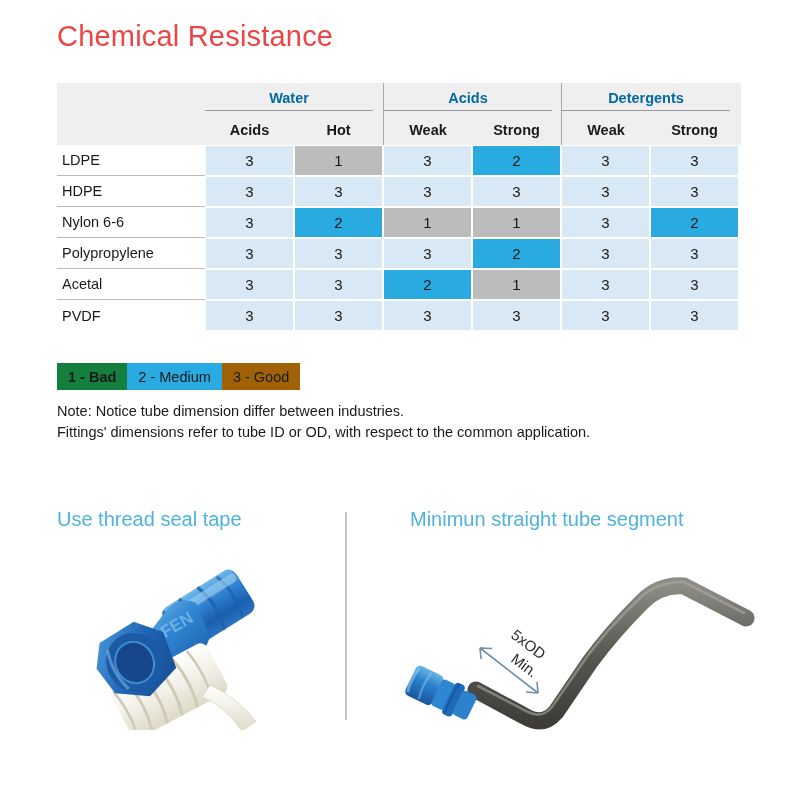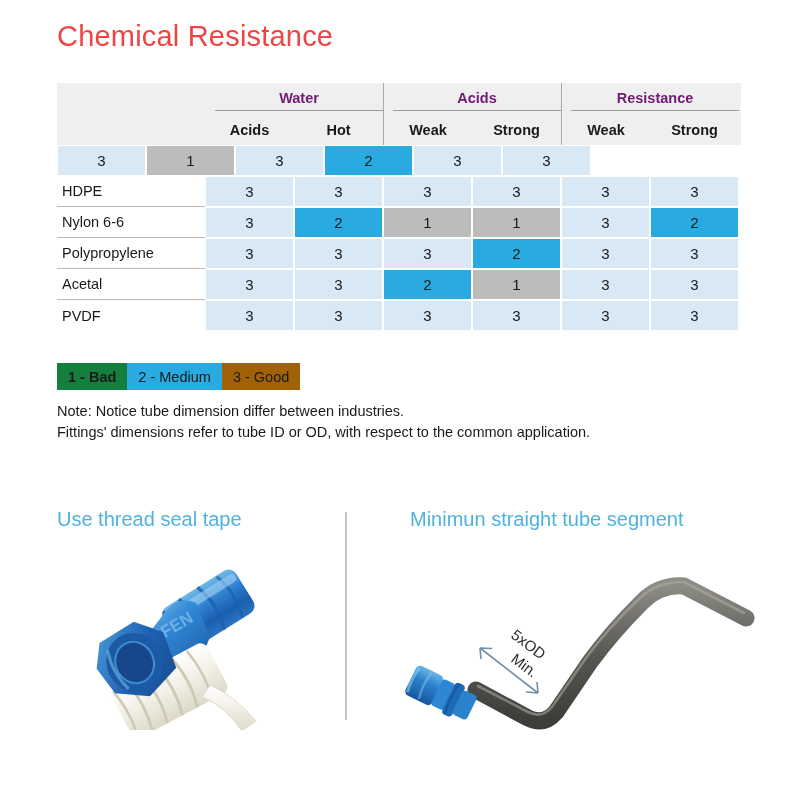--- a/index.html
+++ b/index.html
@@ -21,22 +21,22 @@
   
   .table-wrap { position: absolute; left: 57px; top: 83px; width: 684px; }
 
   .thead { background: #efefef; width: 684px; }
   .hrow1 { display: flex; height: 31px; }
   .hrow2 { display: flex; height: 31px; }
 
   .h-corner { width: 148px; flex: 0 0 148px; }
   .grp {
     flex: 0 0 178px; display: flex; align-items: flex-end;
-    justify-content: flex-end; padding-bottom: 3px;
-    font-size: 14.5px; font-weight: 700; color: #701a75;
+    justify-content: flex-start; padding-bottom: 3px;
+    font-size: 14.5px; font-weight: 700; color: #0369a1;
   }
   .grp .grp-inner {
     border-bottom: 1px solid #9a9a9a;
     width: 168px; text-align: center; padding-bottom: 4px;
   }
   .sub {
     flex: 0 0 89px; display: flex; align-items: center; justify-content: center;
     font-size: 14.5px; font-weight: 700; color: #1a1a1a;
   }
   .sep-l { border-left: 1px solid #a9a9a9; }
@@ -102,36 +102,37 @@
     <div class="thead">
       <div class="hrow1">
         <div class="h-corner"></div>
         <div class="grp">
           <div class="grp-inner">Water</div>
         </div>
         <div class="grp sep-l">
           <div class="grp-inner">Acids</div>
         </div>
         <div class="grp sep-l">
-          <div class="grp-inner">Resistance</div>
+          <div class="grp-inner">Detergents</div>
         </div>
       </div>
       <div class="hrow2">
         <div class="h-corner"></div>
         <div class="sub">Acids</div>
         <div class="sub">Hot</div>
         <div class="sub sep-l">Weak</div>
         <div class="sub">Strong</div>
         <div class="sub sep-l">Weak</div>
         <div class="sub">Strong</div>
       </div>
     </div>
 
     <div class="tbody" id="tbody">
         <div class="trow">
+          <div class="rowlabel">LDPE</div>
           <div class="cell v3">3</div>
           <div class="cell v1">1</div>
           <div class="cell v3">3</div>
           <div class="cell v2">2</div>
           <div class="cell v3">3</div>
           <div class="cell v3">3</div>
         </div>
         <div class="trow">
           <div class="rowlabel">HDPE</div>
           <div class="cell v3">3</div>

